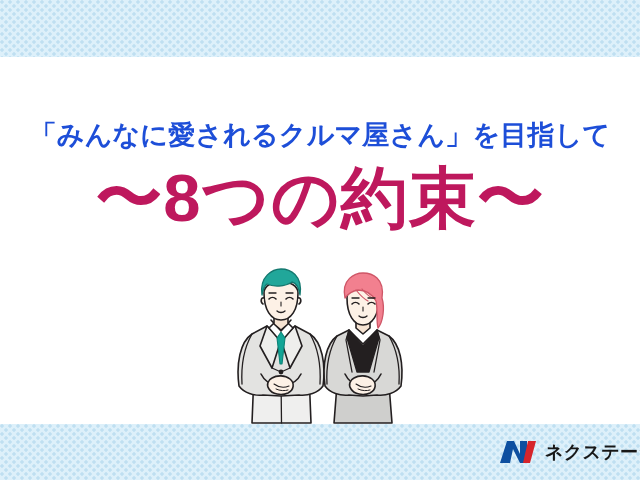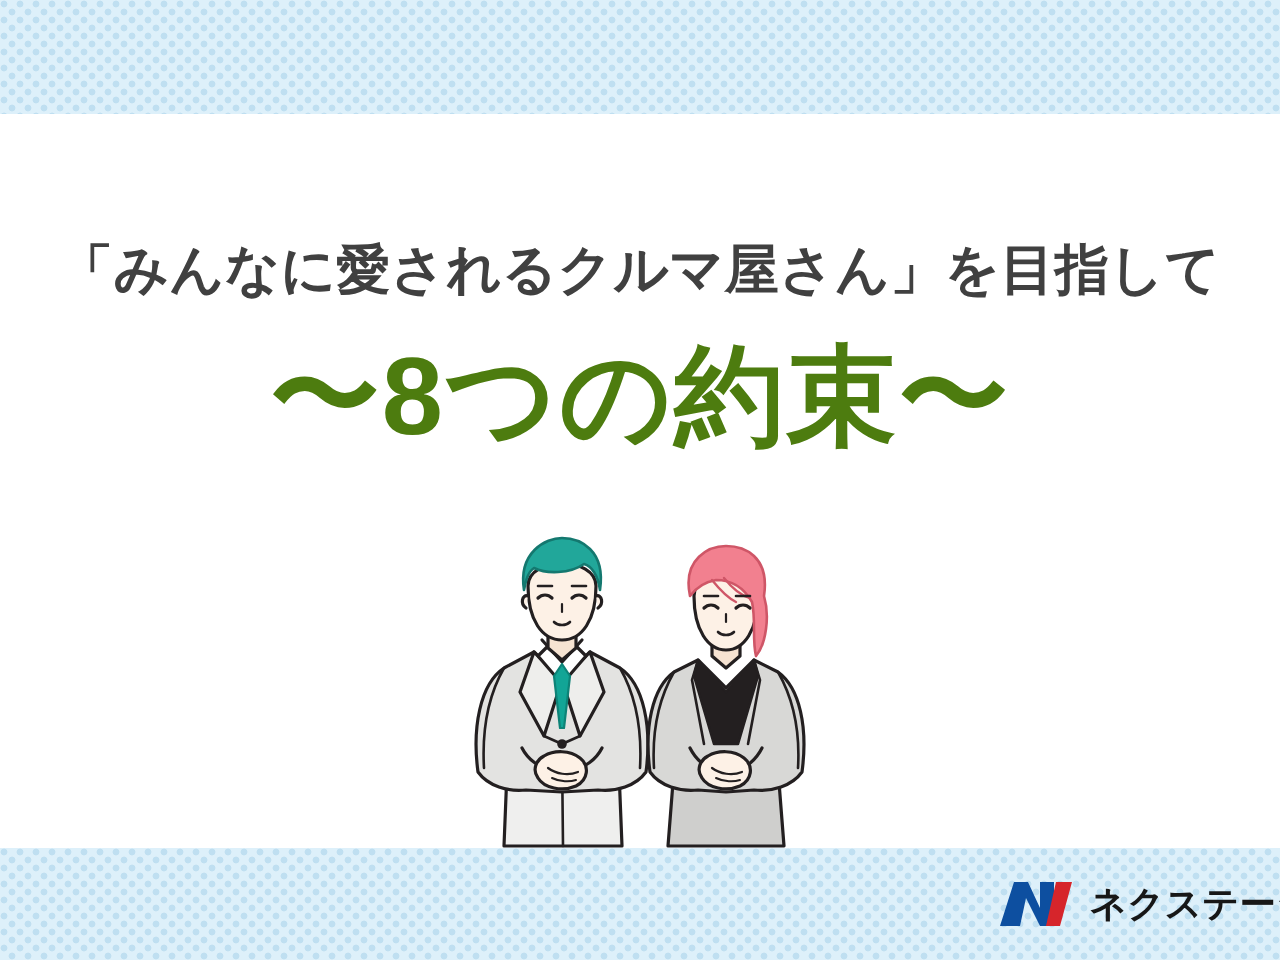--- a/index.html
+++ b/index.html
@@ -39,30 +39,30 @@
     position: absolute;
     left: 0;
     top: 118px;
     width: 640px;
     text-align: center;
   }
   #headline-primary {
     font-size: 27px;
     line-height: 34px;
     font-weight: bold;
-    color: #404040;
+    color: #1d4ed8;
     letter-spacing: 0.2px;
     white-space: nowrap;
   }
   #headline-emphasis {
     margin-top: 14px;
-    font-size: 55px;
+    font-size: 67px;
     line-height: 64px;
     font-weight: bold;
-    color: #4d7c0f;
+    color: #be185d;
     letter-spacing: 1px;
     white-space: nowrap;
   }
 
   
   #staff-illustration {
     position: absolute;
     left: 228px;
     top: 268px;
     width: 186px;

